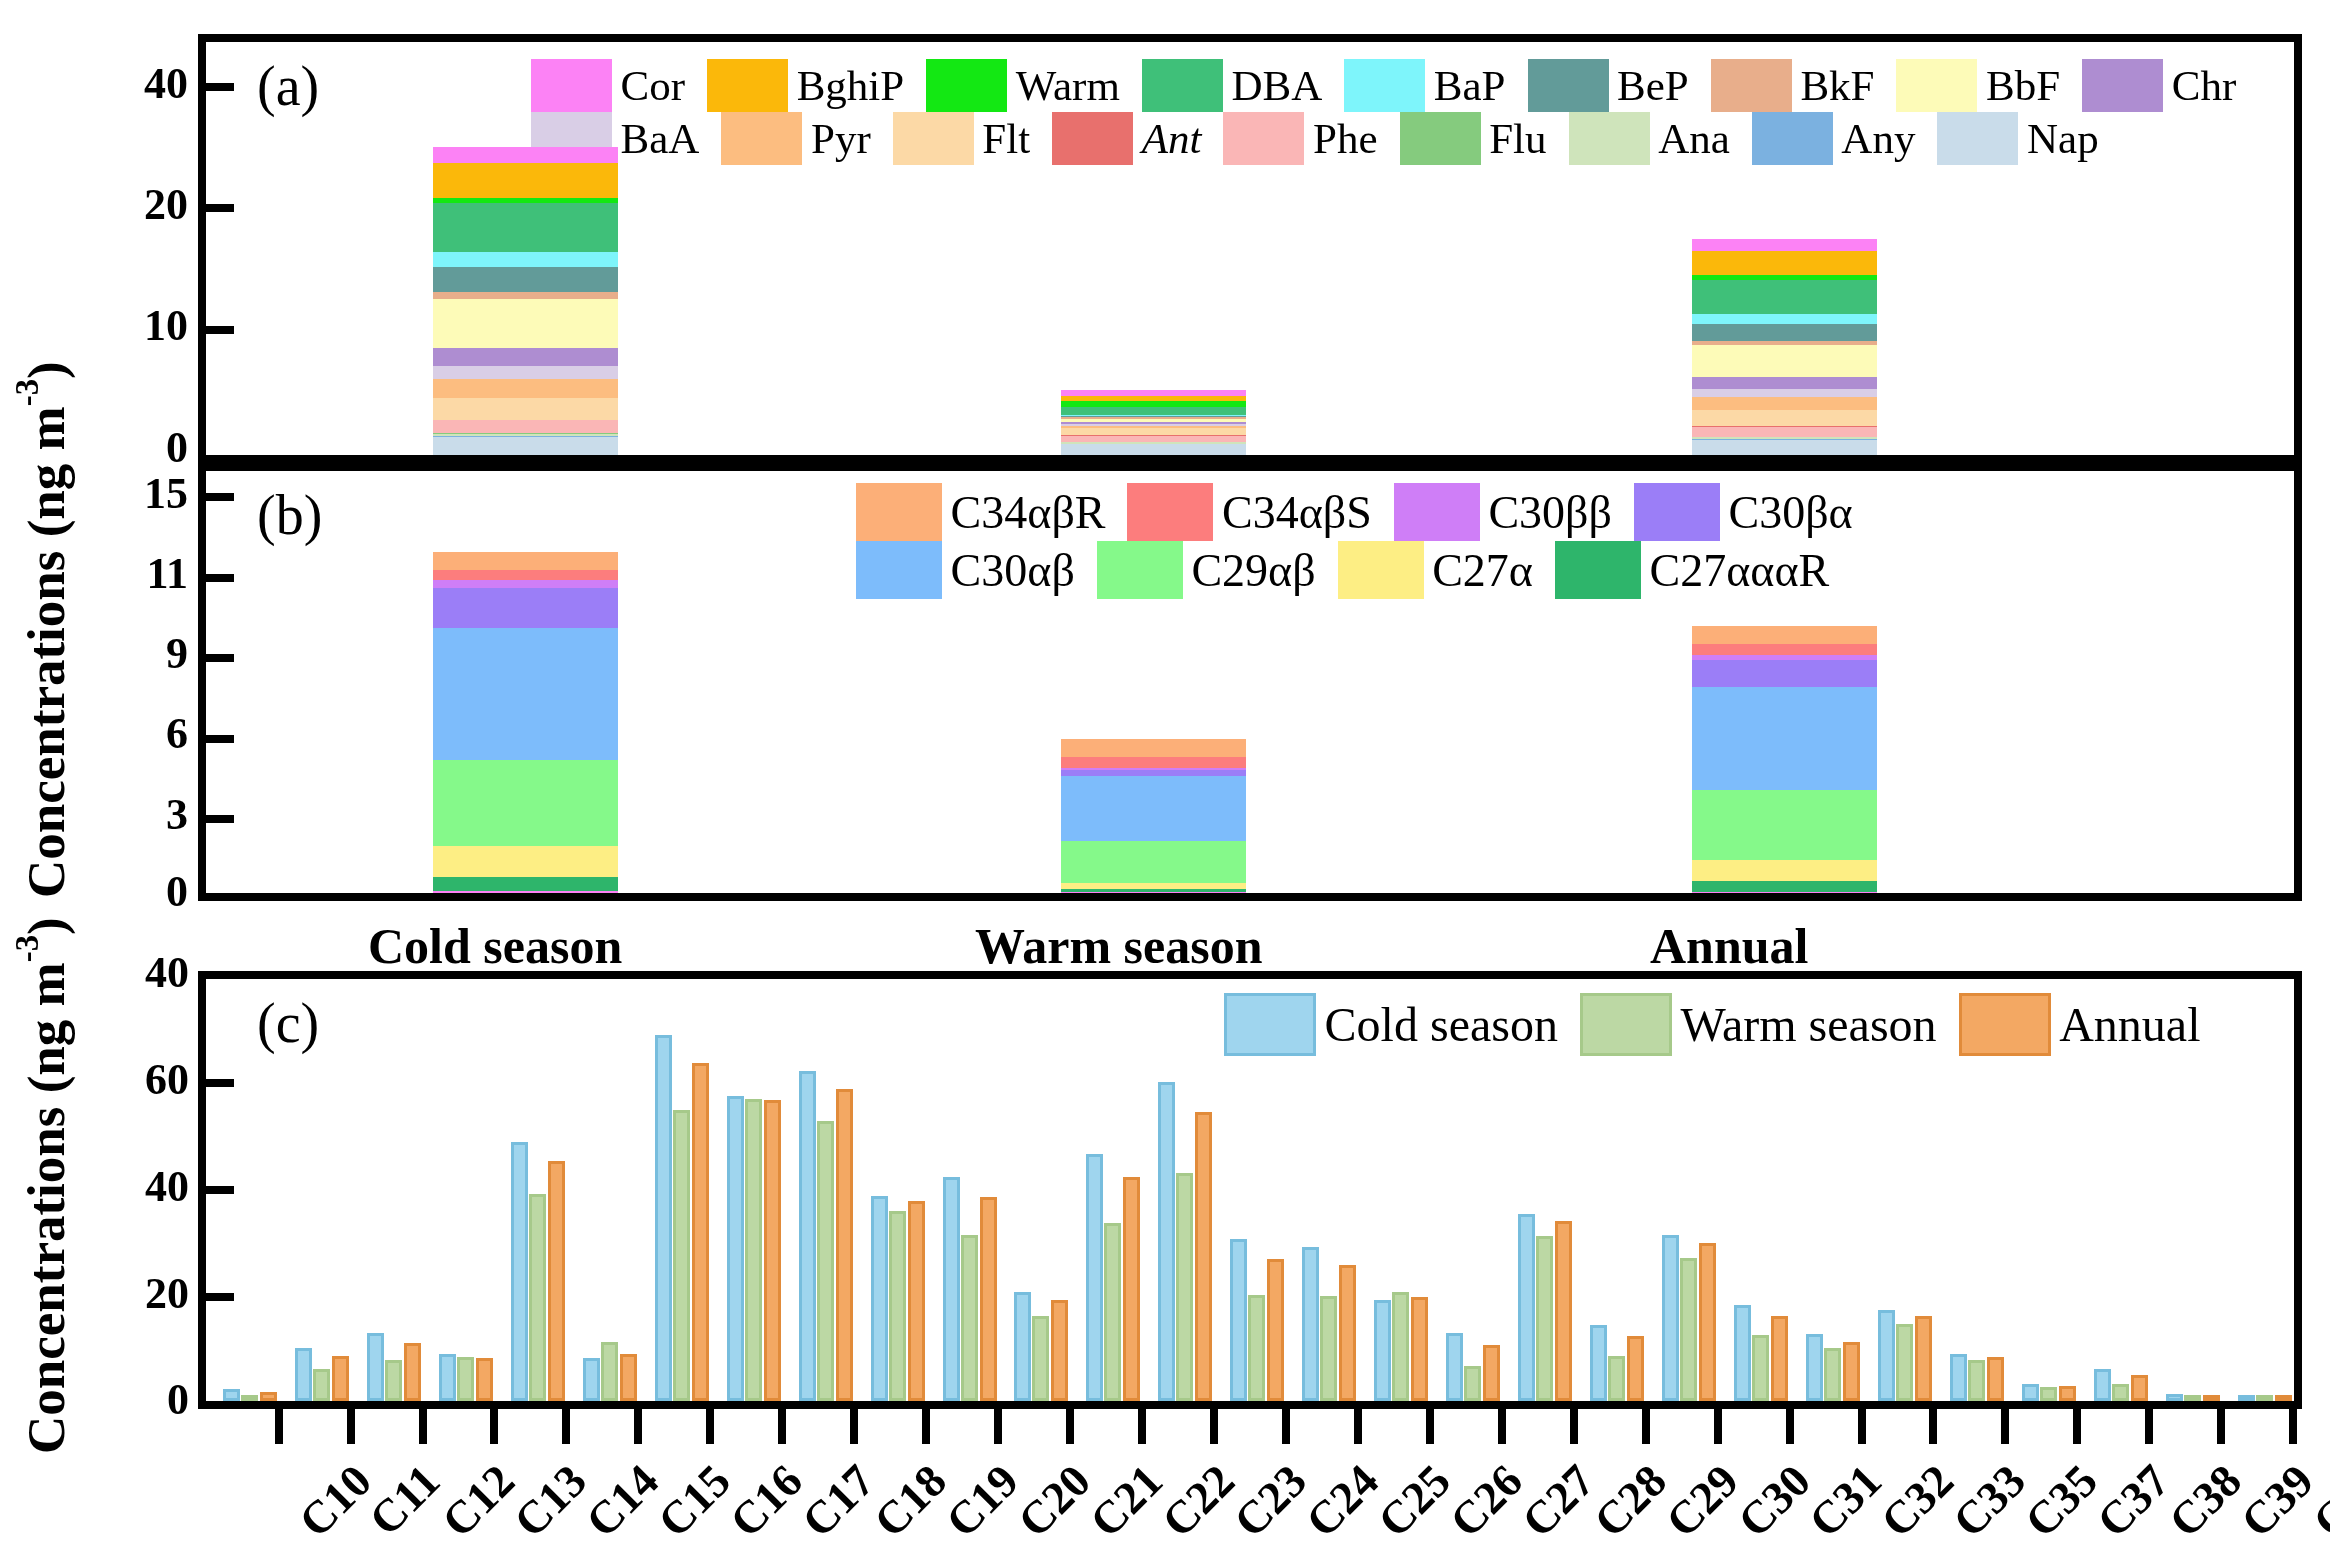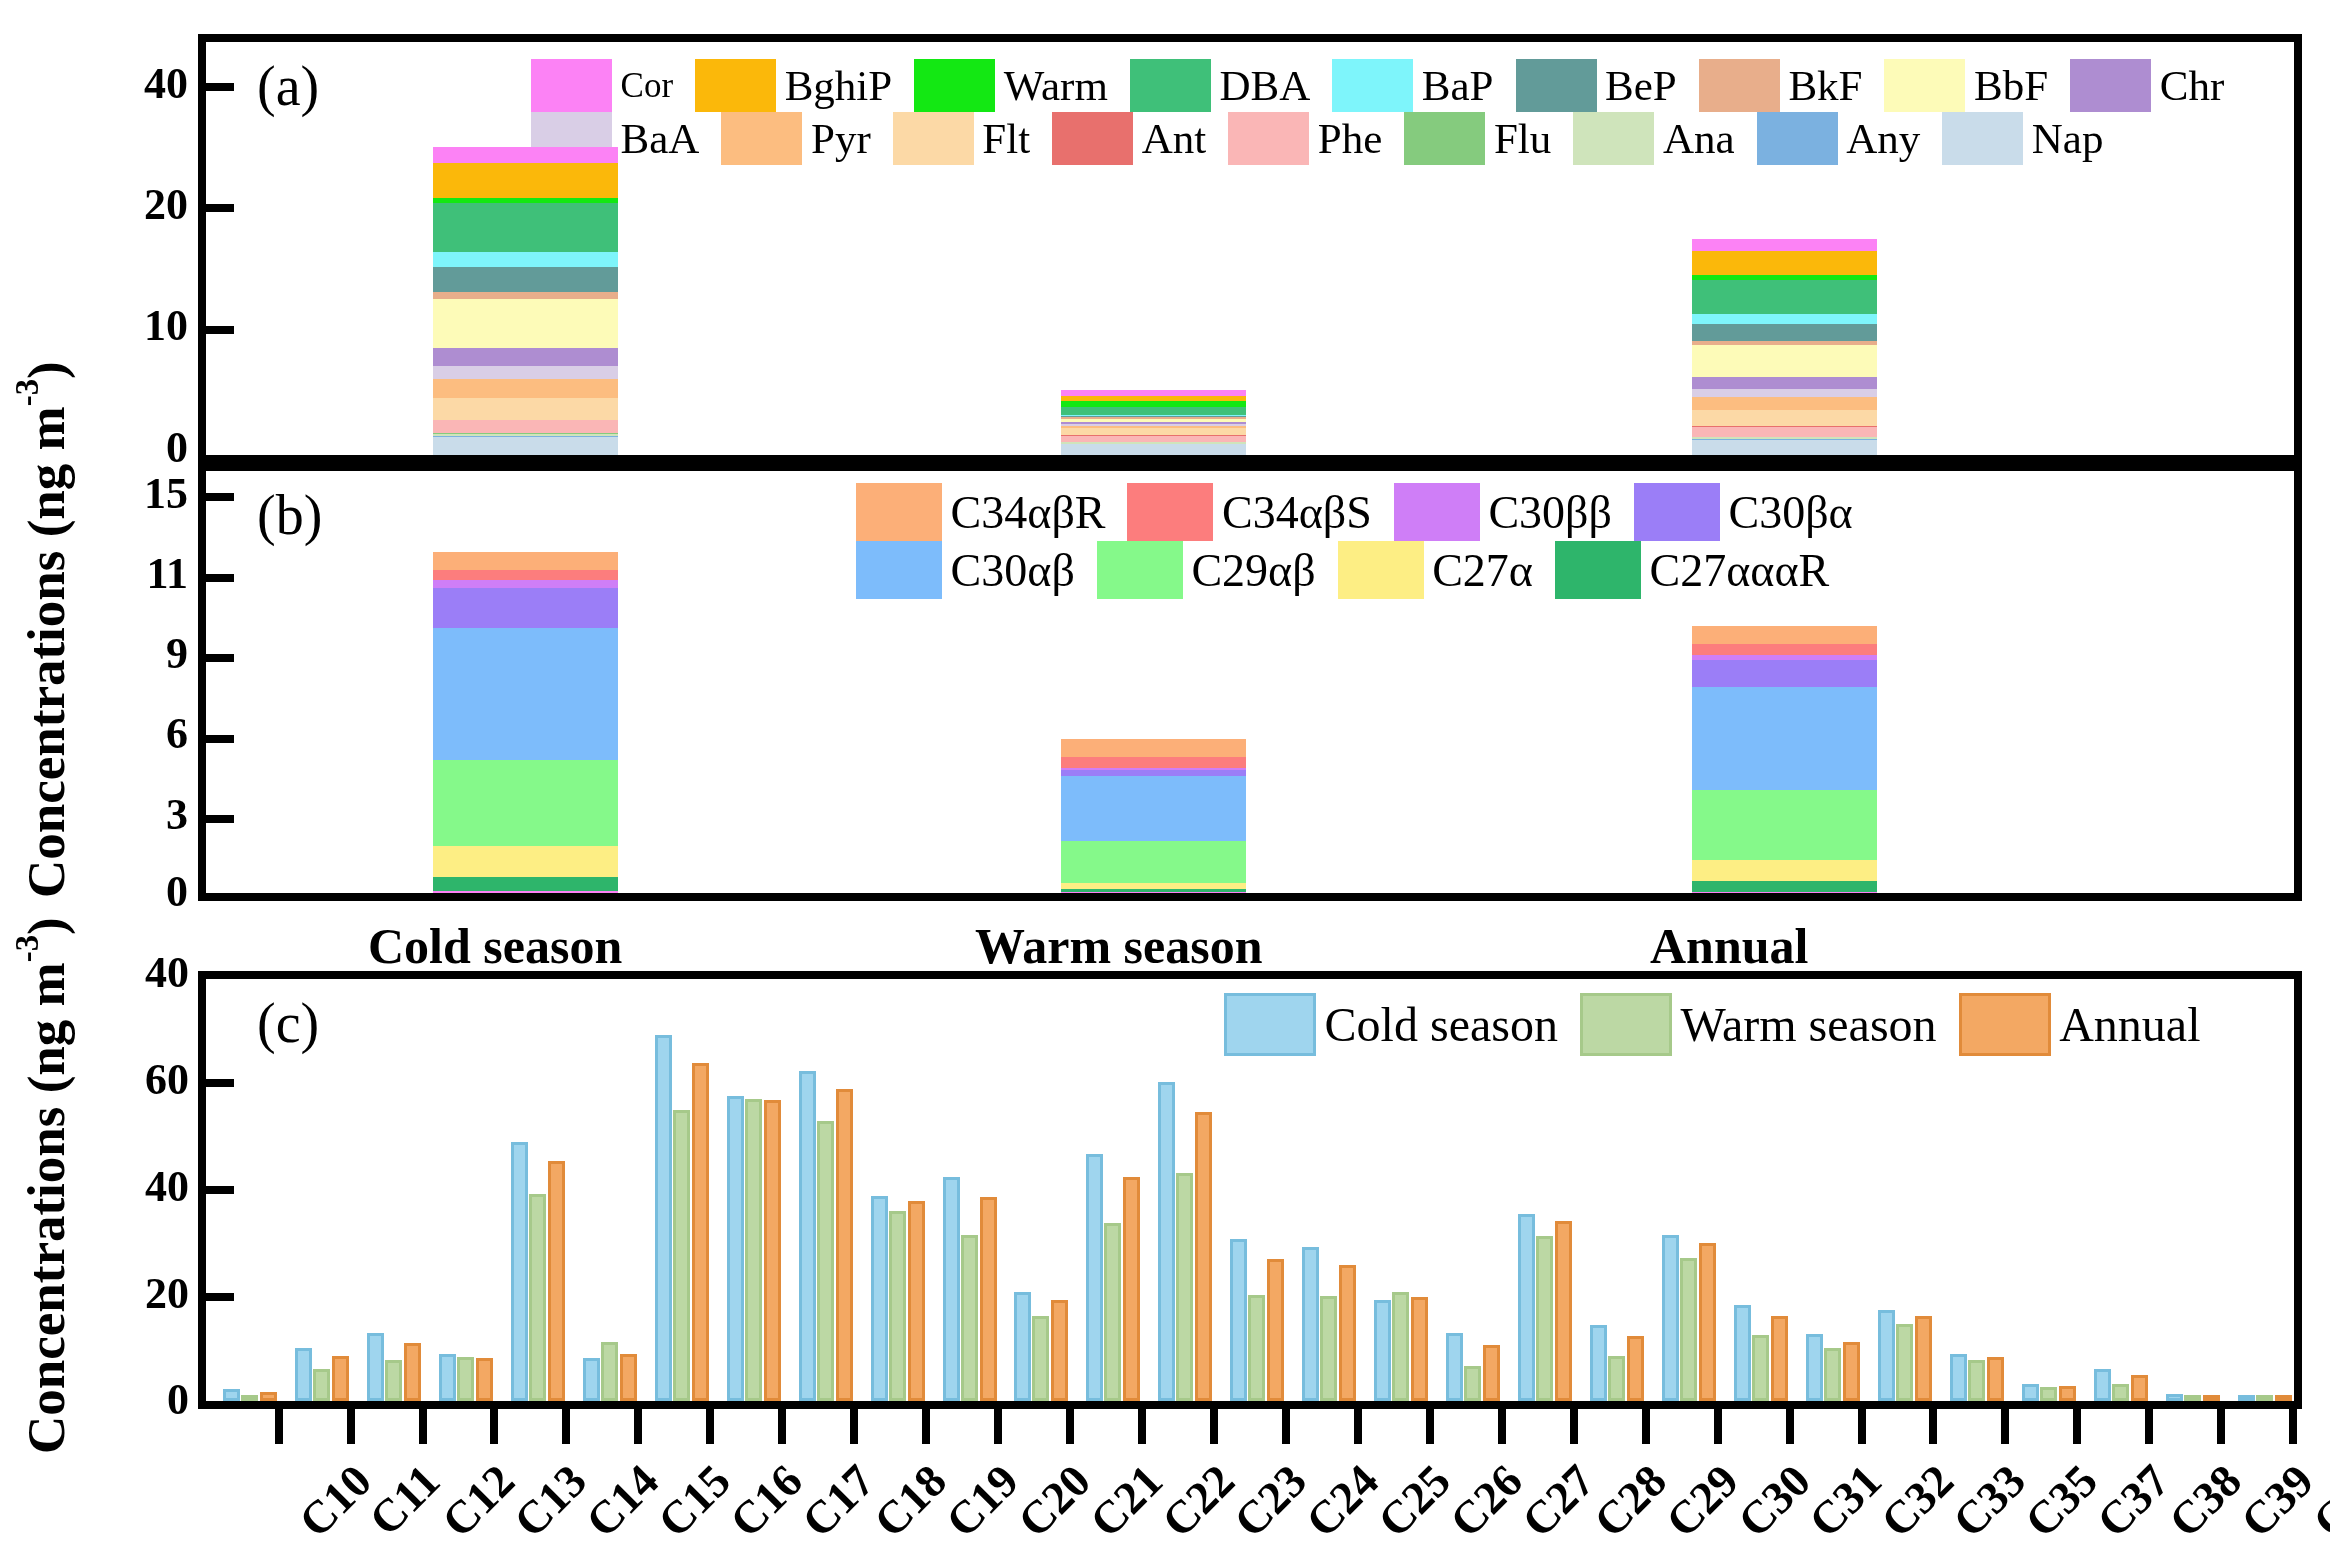--- a/index.html
+++ b/index.html
@@ -56,21 +56,21 @@
     <span>Concentrations (ng m</span><sup>-3</sup><span>)</span>
   </div>
 
   <div class="frame" style="left:198px;top:34px;width:2104px;height:429px;">
     <div class="panel-id" style="left:51px;top:12px;">(a)</div>
 
     <div class="legend" id="legend-a" style="left:325px;top:17px;width:1762px;">
         <div style="display: flex; align-items: center; width: 100%;">
           <div class="lgi">
             <span class="sw" style="width: 81px; height: 53px; background: rgb(252, 130, 245);"></span>
-            <span class="lgt" style="font-size: 35px;">Cor</span>
+            <span class="lgt" style="font-size: 43px;">Cor</span>
           </div>
           <div class="lgi">
             <span class="sw" style="width: 81px; height: 53px; background: rgb(251, 184, 10);"></span>
             <span class="lgt" style="font-size: 43px;">BghiP</span>
           </div>
           <div class="lgi">
             <span class="sw" style="width: 81px; height: 53px; background: rgb(19, 232, 19);"></span>
             <span class="lgt" style="font-size: 43px;">Warm</span>
           </div>
           <div class="lgi">
@@ -106,21 +106,21 @@
           <div class="lgi">
             <span class="sw" style="width: 81px; height: 53px; background: rgb(252, 189, 128);"></span>
             <span class="lgt" style="font-size: 43px;">Pyr</span>
           </div>
           <div class="lgi">
             <span class="sw" style="width: 81px; height: 53px; background: rgb(252, 217, 166);"></span>
             <span class="lgt" style="font-size: 43px;">Flt</span>
           </div>
           <div class="lgi">
             <span class="sw" style="width: 81px; height: 53px; background: rgb(232, 112, 109);"></span>
-            <span class="lgt" style="font-size: 43px;">Ant</span>
+            <span class="lgt" style="font-size: 43px; font-style: italic;">Ant</span>
           </div>
           <div class="lgi">
             <span class="sw" style="width: 81px; height: 53px; background: rgb(250, 182, 182);"></span>
             <span class="lgt" style="font-size: 43px;">Phe</span>
           </div>
           <div class="lgi">
             <span class="sw" style="width: 81px; height: 53px; background: rgb(133, 203, 126);"></span>
             <span class="lgt" style="font-size: 43px;">Flu</span>
           </div>
           <div class="lgi">

